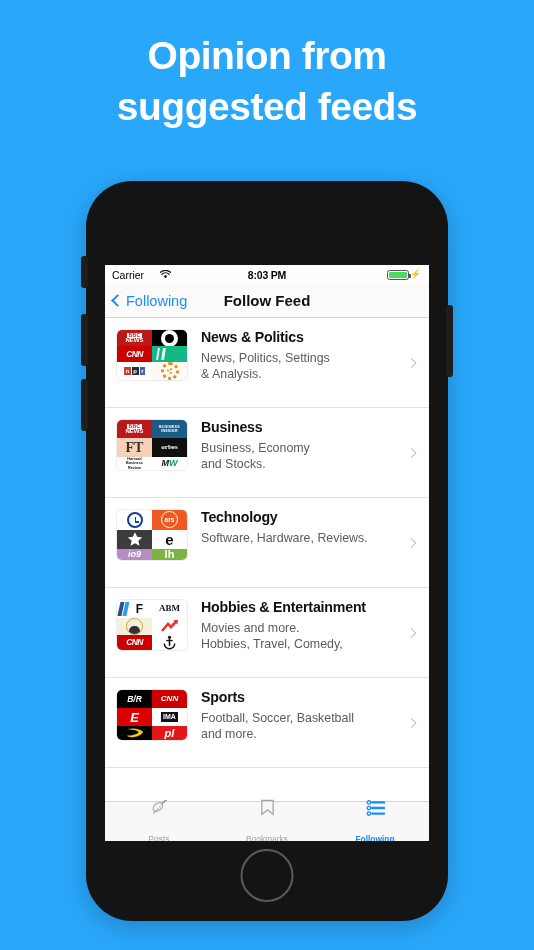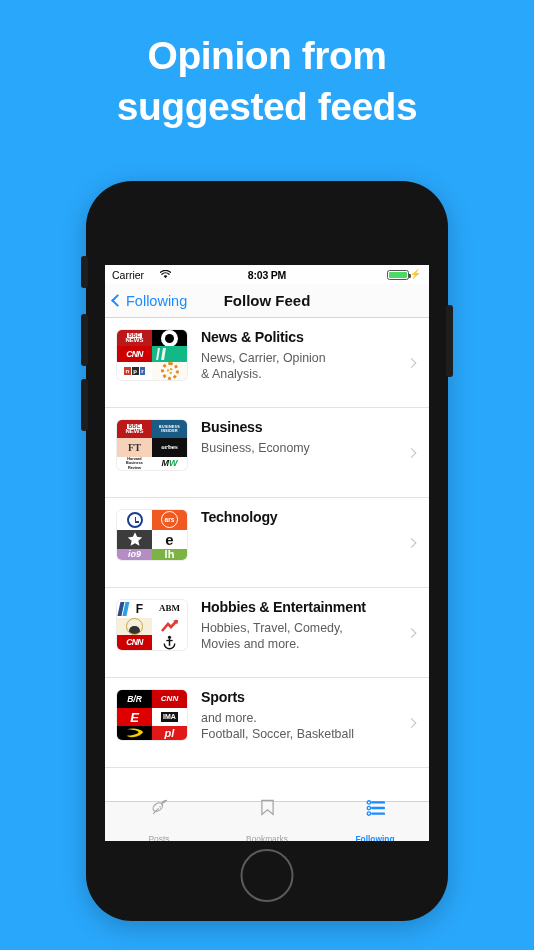--- a/index.html
+++ b/index.html
@@ -320,41 +320,41 @@
               <div class="cell">
                 <div style="background:#fdfaf3;width:100%;height:100%;display:flex;align-items:center;justify-content:center;">
                   <div style="width:18px;height:18px;border-radius:50%;border:3px dotted #e08a20;position:relative;">
                     <div style="position:absolute;inset:3px;border-radius:50%;border:2px dotted #e8a63c;"></div>
                   </div>
                 </div>
               </div>
             </div>
             <div class="rowtext">
               <div class="rowtitle">News &amp; Politics</div>
-              <div class="rowdesc">News, Carrier, Opinion</div>
+              <div class="rowdesc">News, Politics, Settings</div>
               <div class="rowdesc">&amp; Analysis.</div>
             </div>
             <span class="chev-right"></span>
           </div>
           <div class="feedrow">
             <div class="tile">
               <div class="cell">
                 <div style="background:#bb1919;width:100%;height:100%;display:flex;flex-direction:column;align-items:center;justify-content:center;color:#fff;font-size:5px;line-height:5.5px;font-weight:bold;">
                   <span style="letter-spacing:.4px;background:#fff;color:#bb1919;padding:0 1px;">BBC</span>
                   <span style="font-size:6px;">NEWS</span>
                 </div>
               </div>
               <div class="cell">
                 <div style="background:#1a5c86;width:100%;height:100%;display:flex;flex-direction:column;align-items:center;justify-content:center;color:#fff;font-size:3.6px;line-height:4.6px;letter-spacing:.3px;font-weight:bold;">
                   <span>BUSINESS</span>
                   <span>INSIDER</span>
                 </div>
               </div>
               <div class="cell">
-                <div style="background:#f7d2b8;width:100%;height:100%;display:flex;align-items:center;justify-content:center;color:#33302e;font-size:10px;font-family:'Liberation Serif',serif;font-weight:bold;">FT</div>
+                <div style="background:#f7d2b8;width:100%;height:100%;display:flex;align-items:center;justify-content:center;color:#33302e;font-size:14px;font-family:'Liberation Serif',serif;font-weight:bold;">FT</div>
               </div>
               <div class="cell">
                 <div style="background:#0f0f0f;width:100%;height:100%;display:flex;align-items:center;justify-content:center;color:#fff;font-size:7px;font-family:'Liberation Serif',serif;font-weight:bold;">orbes</div>
               </div>
               <div class="cell">
                 <div style="background:#fff;width:100%;height:100%;display:flex;flex-direction:column;align-items:center;justify-content:center;color:#111;font-size:3.8px;line-height:4.4px;font-weight:bold;">
                   <span>Harvard</span>
                   <span>Business</span>
                   <span>Review</span>
                 </div>
@@ -362,20 +362,21 @@
               <div class="cell">
                 <div style="background:#fff;width:100%;height:100%;display:flex;align-items:center;justify-content:center;font-size:9px;font-weight:bold;font-style:italic;">
                   <span style="color:#111;">M</span>
                   <span style="color:#0ea54a;">W</span>
                 </div>
               </div>
             </div>
             <div class="rowtext">
               <div class="rowtitle">Business</div>
               <div class="rowdesc">Business, Economy</div>
+              <div class="rowdesc">and Stocks.</div>
             </div>
             <span class="chev-right"></span>
           </div>
           <div class="feedrow">
             <div class="tile">
               <div class="cell">
                 <div style="background:#fff;width:100%;height:100%;display:flex;align-items:center;justify-content:center;">
                   <div style="width:16px;height:16px;border-radius:50%;border:2.2px solid #1b3f8f;position:relative;">
                     <div style="position:absolute;left:6px;top:3px;width:1.6px;height:5px;background:#1b3f8f;"></div>
                     <div style="position:absolute;left:6.5px;top:7.5px;width:4px;height:1.6px;background:#1b3f8f;"></div>
@@ -399,20 +400,21 @@
               </div>
               <div class="cell">
                 <div style="background:#b58cc4;width:100%;height:100%;display:flex;align-items:center;justify-content:center;color:#fff;font-size:9px;font-weight:bold;font-style:italic;">io9</div>
               </div>
               <div class="cell">
                 <div style="background:#7cb342;width:100%;height:100%;display:flex;align-items:center;justify-content:center;color:#fff;font-size:11px;font-weight:bold;">lh</div>
               </div>
             </div>
             <div class="rowtext">
               <div class="rowtitle">Technology</div>
+              <div class="rowdesc">Software, Hardware, Reviews.</div>
             </div>
             <span class="chev-right"></span>
           </div>
           <div class="feedrow">
             <div class="tile">
               <div class="cell">
                 <div style="background:#fff;width:100%;height:100%;display:flex;align-items:center;justify-content:center;position:relative;">
                   <div style="position:absolute;left:2px;top:2px;bottom:2px;width:4px;background:#2b4f8e;transform:skewX(-12deg);"></div>
                   <div style="position:absolute;left:7px;top:2px;bottom:2px;width:4px;background:#2e9fe0;transform:skewX(-12deg);"></div>
                   <span style="position:relative;left:5px;font-size:12px;font-weight:bold;color:#111;">F</span>
@@ -445,22 +447,22 @@
                     <circle cx="8" cy="2.4" r="1.7" fill="#111"></circle>
                     <rect x="7.2" y="3.6" width="1.6" height="8" fill="#111"></rect>
                     <rect x="4.6" y="5.2" width="6.8" height="1.4" fill="#111"></rect>
                     <path d="M2.4 9 a5.6 5.6 0 0 0 11.2 0" stroke="#111" stroke-width="1.5" fill="none"></path>
                   </svg>
                 </div>
               </div>
             </div>
             <div class="rowtext">
               <div class="rowtitle">Hobbies &amp; Entertainment</div>
+              <div class="rowdesc">Movies and more.</div>
               <div class="rowdesc">Hobbies, Travel, Comedy,</div>
-              <div class="rowdesc">Movies and more.</div>
             </div>
             <span class="chev-right"></span>
           </div>
           <div class="feedrow">
             <div class="tile">
               <div class="cell">
                 <div style="background:#000;width:100%;height:100%;display:flex;align-items:center;justify-content:center;color:#fff;font-size:8.5px;font-weight:bold;font-style:italic;">B/R</div>
               </div>
               <div class="cell">
                 <div style="background:#c00;width:100%;height:100%;display:flex;align-items:center;justify-content:center;color:#fff;font-size:8px;font-style:italic;font-weight:bold;">CNN</div>
@@ -479,22 +481,22 @@
                     <path d="M2 3 C8 1 17 2 20 6 C16 12 6 13 2 10 C6 10 14 9 15 6 C13 4 7 3 2 3 Z" fill="#f5d000"></path>
                   </svg>
                 </div>
               </div>
               <div class="cell">
                 <div style="background:#e01818;width:100%;height:100%;display:flex;align-items:center;justify-content:center;color:#fff;font-size:11px;font-weight:bold;font-style:italic;">pl</div>
               </div>
             </div>
             <div class="rowtext">
               <div class="rowtitle">Sports</div>
+              <div class="rowdesc">Football, Soccer, Basketball</div>
               <div class="rowdesc">and more.</div>
-              <div class="rowdesc">Football, Soccer, Basketball</div>
             </div>
             <span class="chev-right"></span>
           </div>
         </div>
     </div>
 
     <div class="tabbar" id="tabbar">
         <div class="tab">
           <span>
             <svg width="17" height="17" viewBox="0 0 20 20" fill="none" stroke="currentColor" stroke-width="1.3">

